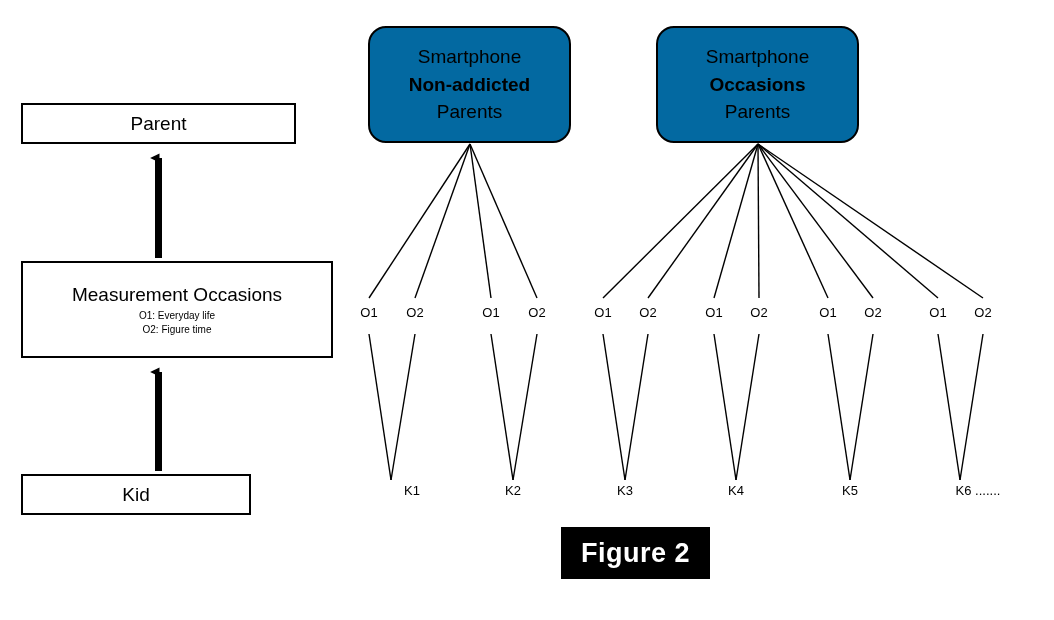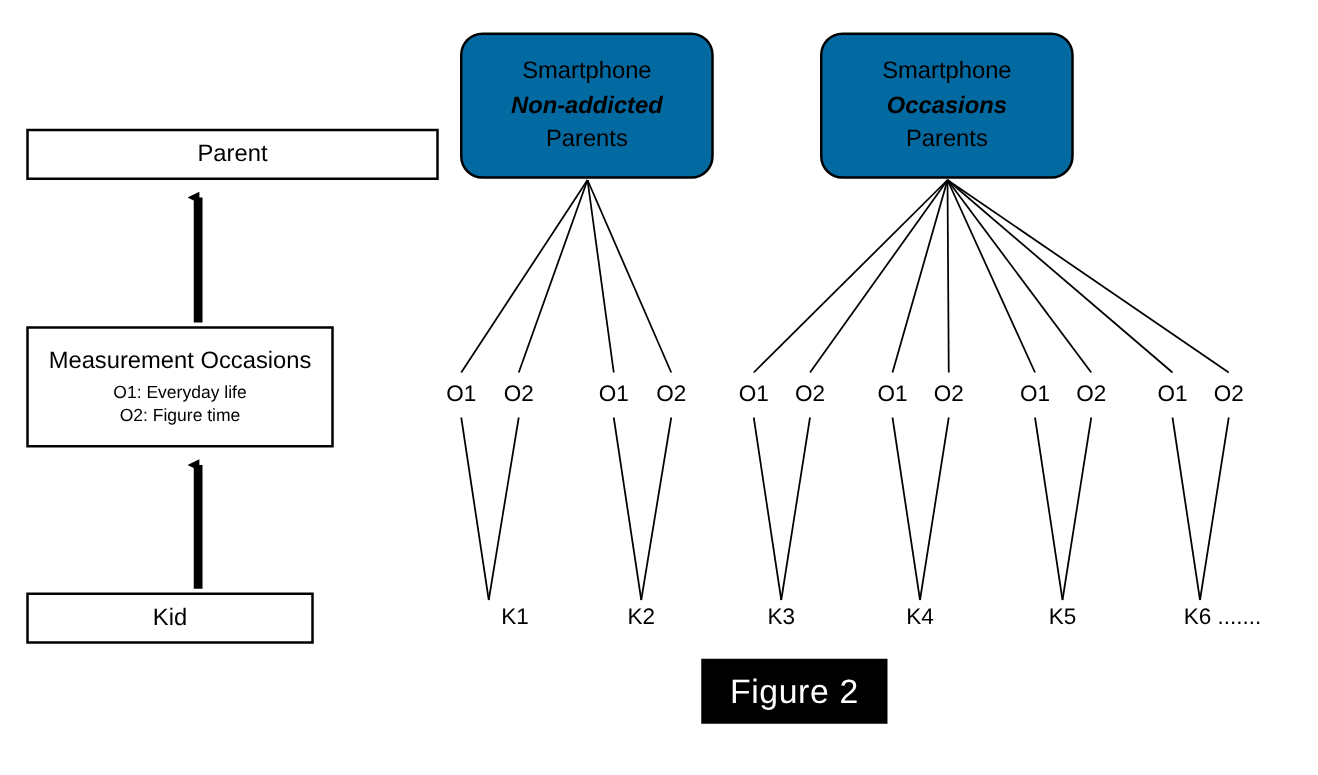--- a/index.html
+++ b/index.html
@@ -33,27 +33,27 @@
     align-items: center;
     justify-content: center;
     text-align: center;
   }
   .rect-title {
     font-size: 19px;
     line-height: 1.25;
     color: #000;
   }
   .rect-sub {
-    font-size: 14px;
+    font-size: 10px;
     line-height: 1.35;
     color: #000;
   }
 
-  #node-parent  { left: 21px;  top: 103px; width: 330px; height: 41px; }
-  #node-measure { left: 21px;  top: 261px; width: 246px; height: 97px; }
+  #node-parent  { left: 21px;  top: 103px; width: 275px; height: 41px; }
+  #node-measure { left: 21px;  top: 261px; width: 312px; height: 97px; }
   #node-kid     { left: 21px;  top: 474px; width: 230px; height: 41px; }
 
   #node-measure .rect-title { margin-bottom: 3px; }
 
   
   #wires {
     position: absolute;
     left: 0; top: 0;
     width: 1054px;
     height: 620px;
@@ -68,29 +68,29 @@
     border-radius: 18px;
     background: #0369a1;
     display: flex;
     flex-direction: column;
     align-items: center;
     justify-content: center;
     text-align: center;
     font-size: 19px;
     line-height: 1.45;
   }
-  .round-node .bold { font-weight: bold; font-style: italic; }
+  .round-node .bold { font-weight: bold; }
 
   #group-nonaddicted { left: 368px; top: 26px; width: 203px; height: 117px; }
   #group-addicted    { left: 656px; top: 26px; width: 203px; height: 117px; }
 
   
   .leaf-label {
     position: absolute;
-    font-size: 18px;
+    font-size: 13px;
     line-height: 1;
     text-align: center;
     white-space: nowrap;
     transform: translateX(-50%);
     color: #000;
   }
   .occ-label { top: 306px; }
   .kid-label { top: 484px; }
 
   
@@ -99,21 +99,21 @@
     left: 561px;
     top: 527px;
     width: 149px;
     height: 52px;
     background: #000000;
     color: #ffffff;
     display: flex;
     align-items: center;
     justify-content: center;
     font-size: 27px;
-    font-weight: normal;
+    font-weight: bold;
     letter-spacing: 0.5px;
   }
 </style>
 </head>
 <body>
 
 <div id="stage">
 
   <div class="rect-node" id="node-parent">
     <div class="rect-title">Parent</div>

